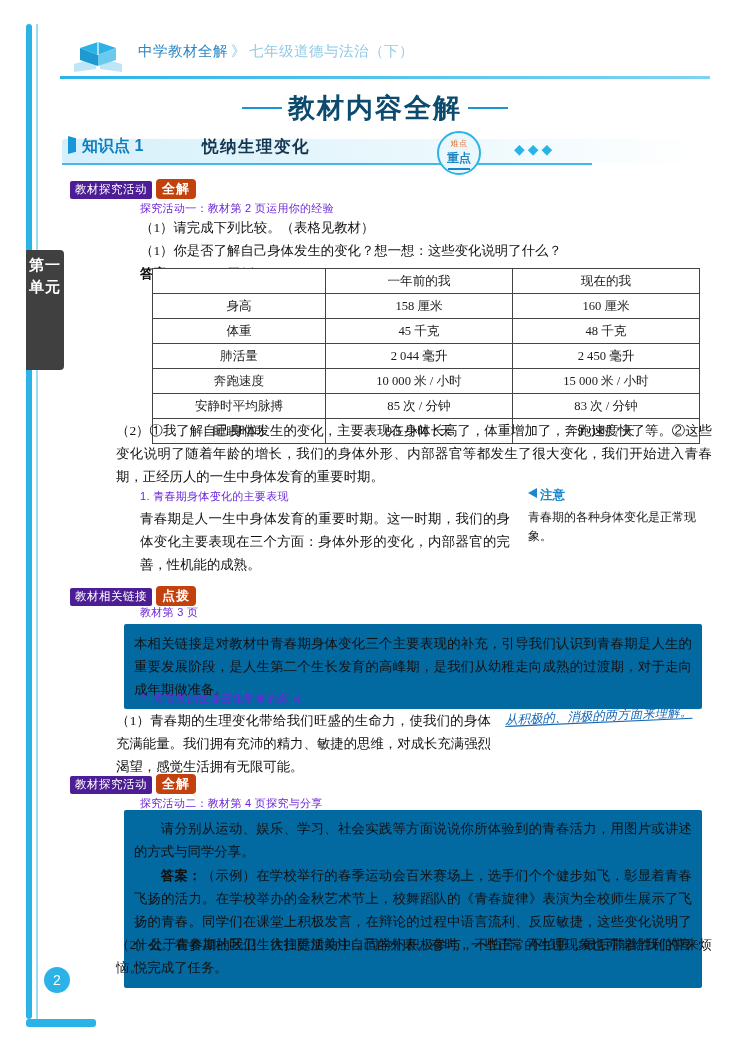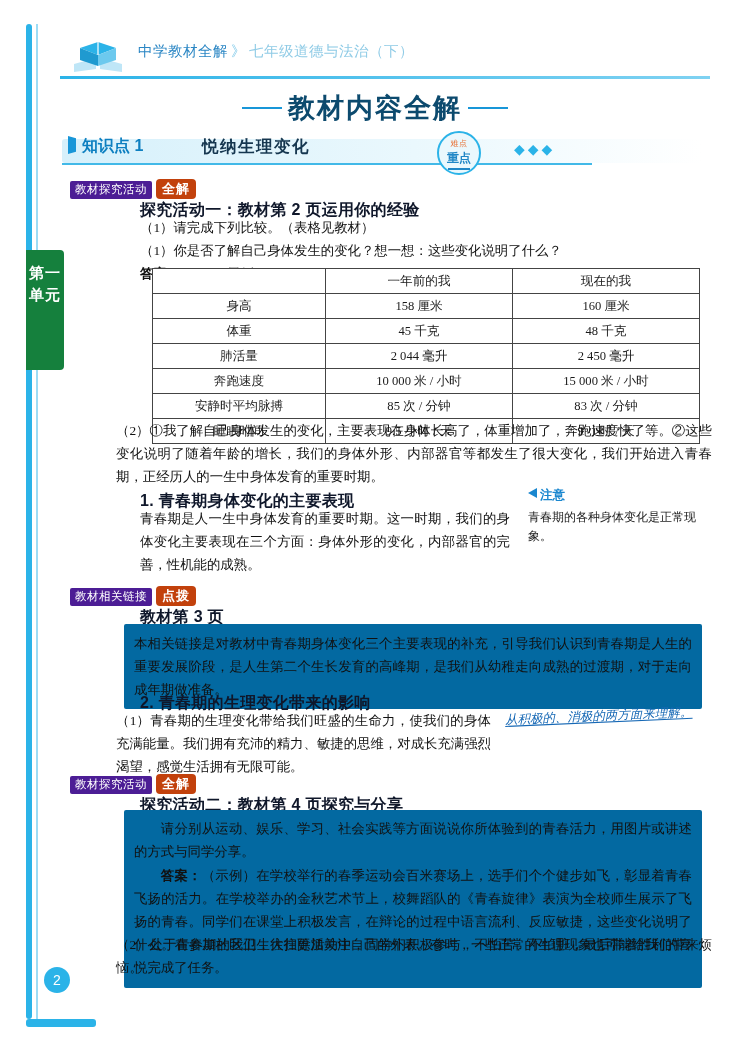--- a/index.html
+++ b/index.html
@@ -194,29 +194,29 @@
     letter-spacing: 3px;
   }
 
   
   .unit-tab {
     position: absolute;
     left: 26px;
     top: 250px;
     width: 38px;
     height: 120px;
-    background: #15803d;
+    background: #404040;
     border-radius: 0 4px 4px 0;
     color: #fff;
     font-family: "Liberation Sans", sans-serif;
     font-weight: bold;
     font-size: 15px;
     text-align: center;
     line-height: 22px;
-    padding-top: 12px;
+    padding-top: 4px;
     box-sizing: border-box;
     letter-spacing: 1px;
   }
 
   
   .tag-group { position: absolute; }
   .tag-top {
     display: inline-block;
     background: #4c1d95;
     color: #fff;
@@ -242,23 +242,23 @@
 
   
   .block {
     position: absolute;
     font-size: 13.4px;
     line-height: 1.72;
     color: #111;
   }
   .blue-head {
     font-family: "Liberation Sans", sans-serif;
-    font-weight: bold;
-    font-size: 16px;
-    color: #0f172a;
+    font-weight: normal;
+    font-size: 11px;
+    color: #6d28d9;
     letter-spacing: .3px;
   }
   .ans-label { font-weight: bold; }
 
   .shaded {
     background: #0369a1;
     border-radius: 2px;
   }
 
   

